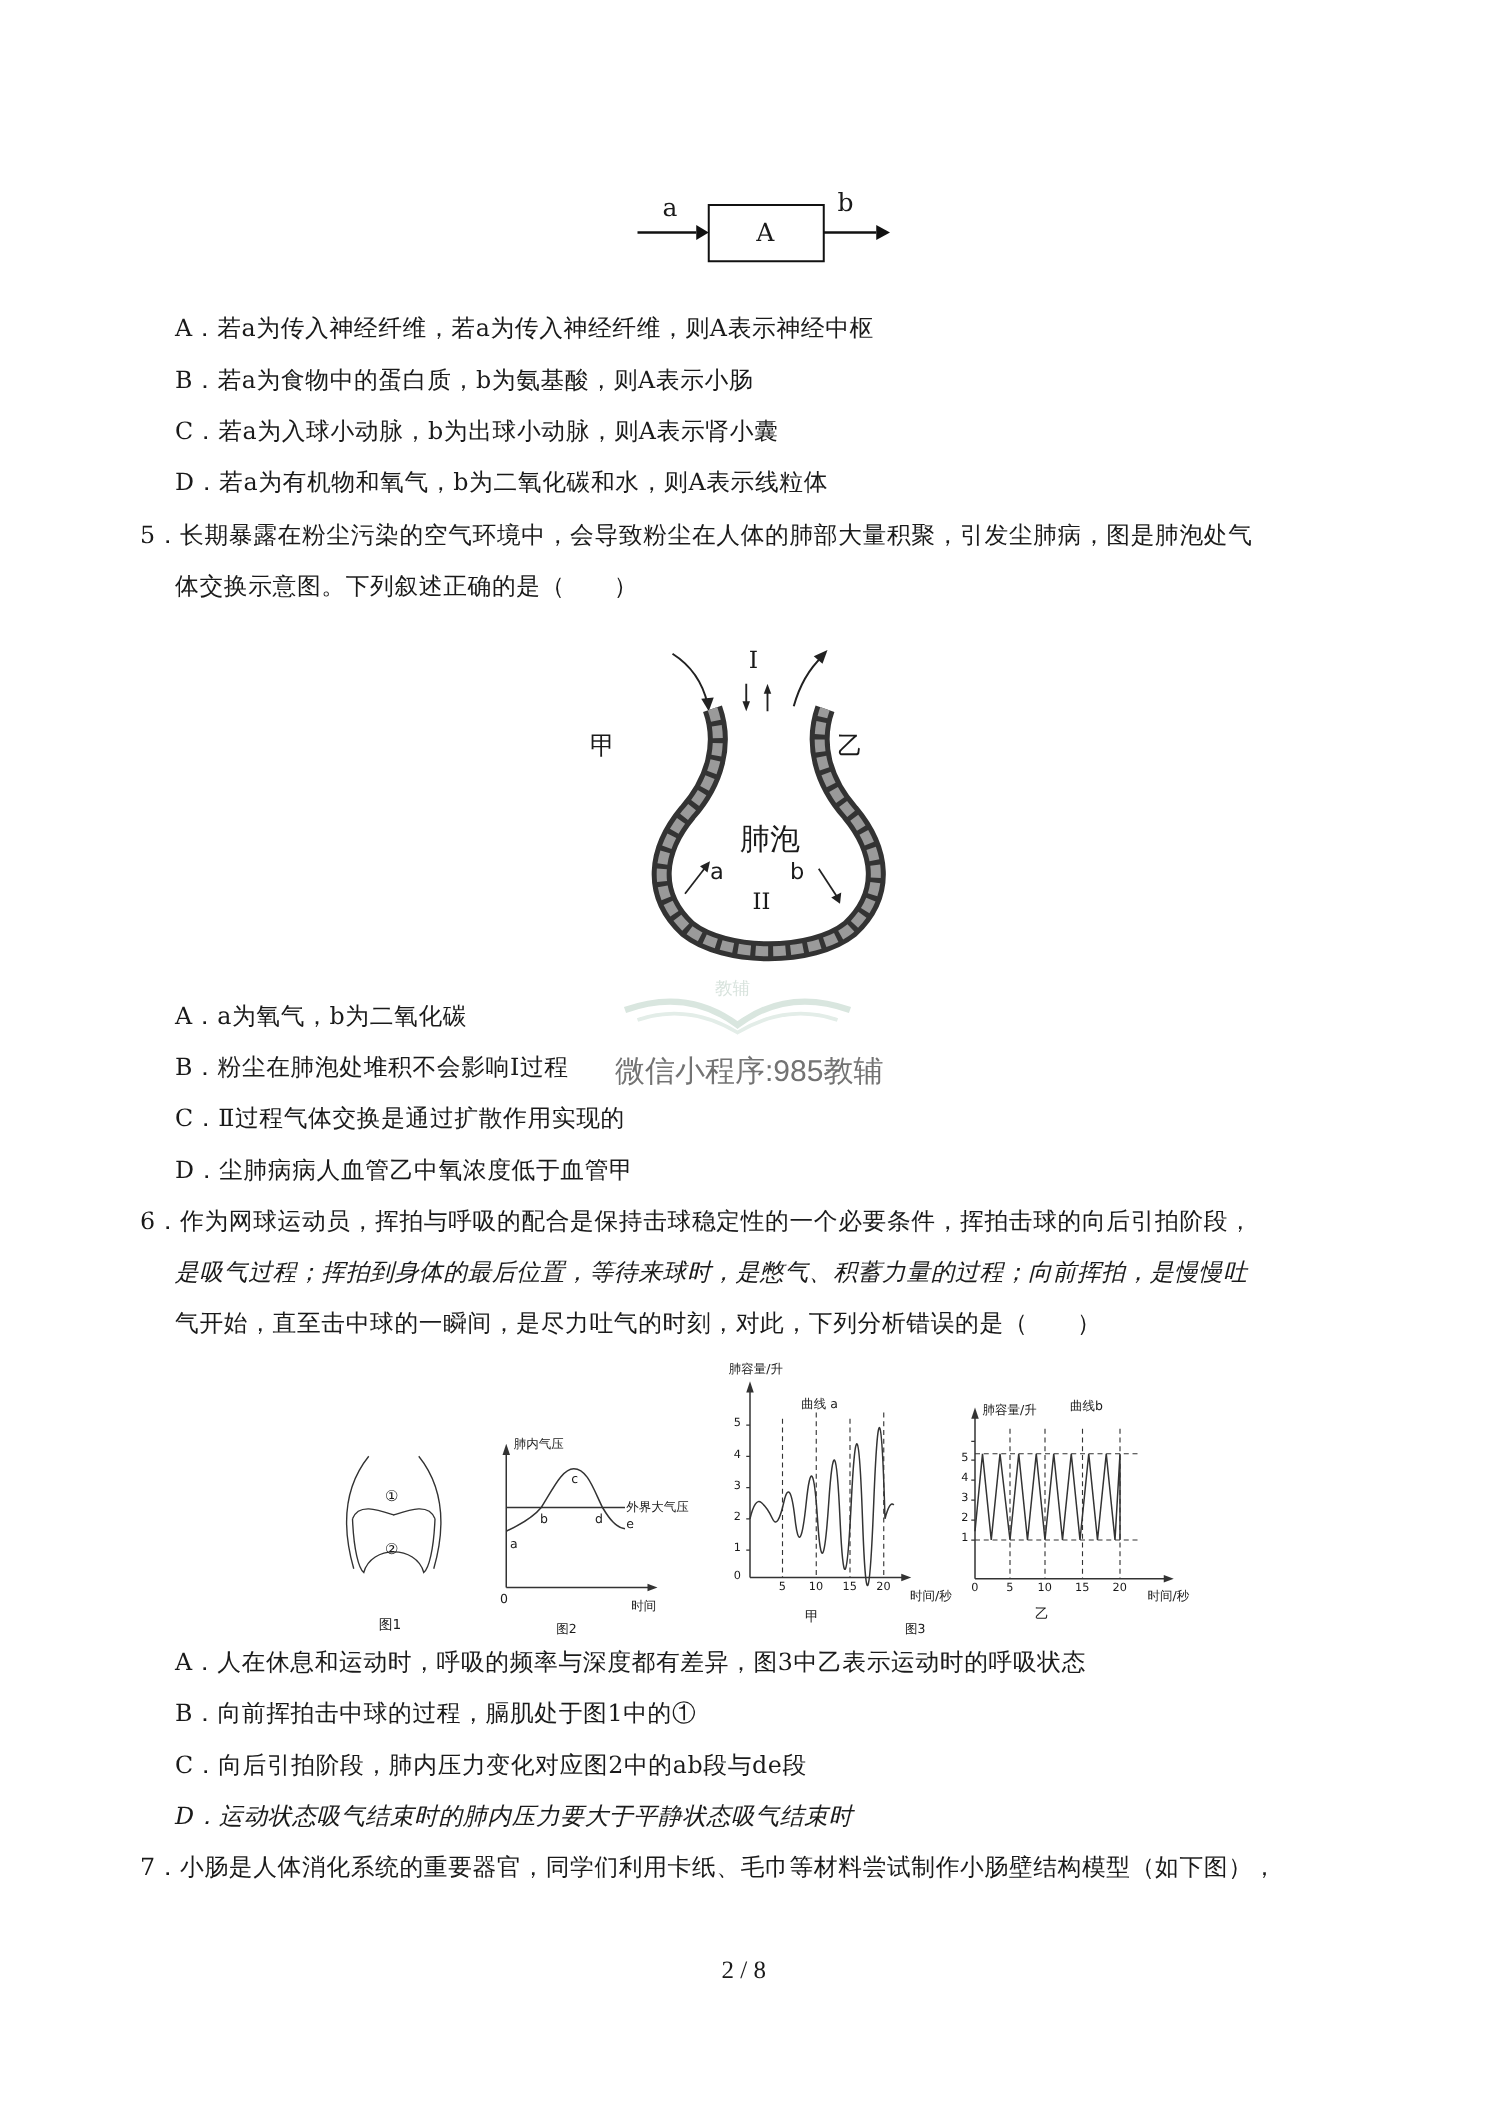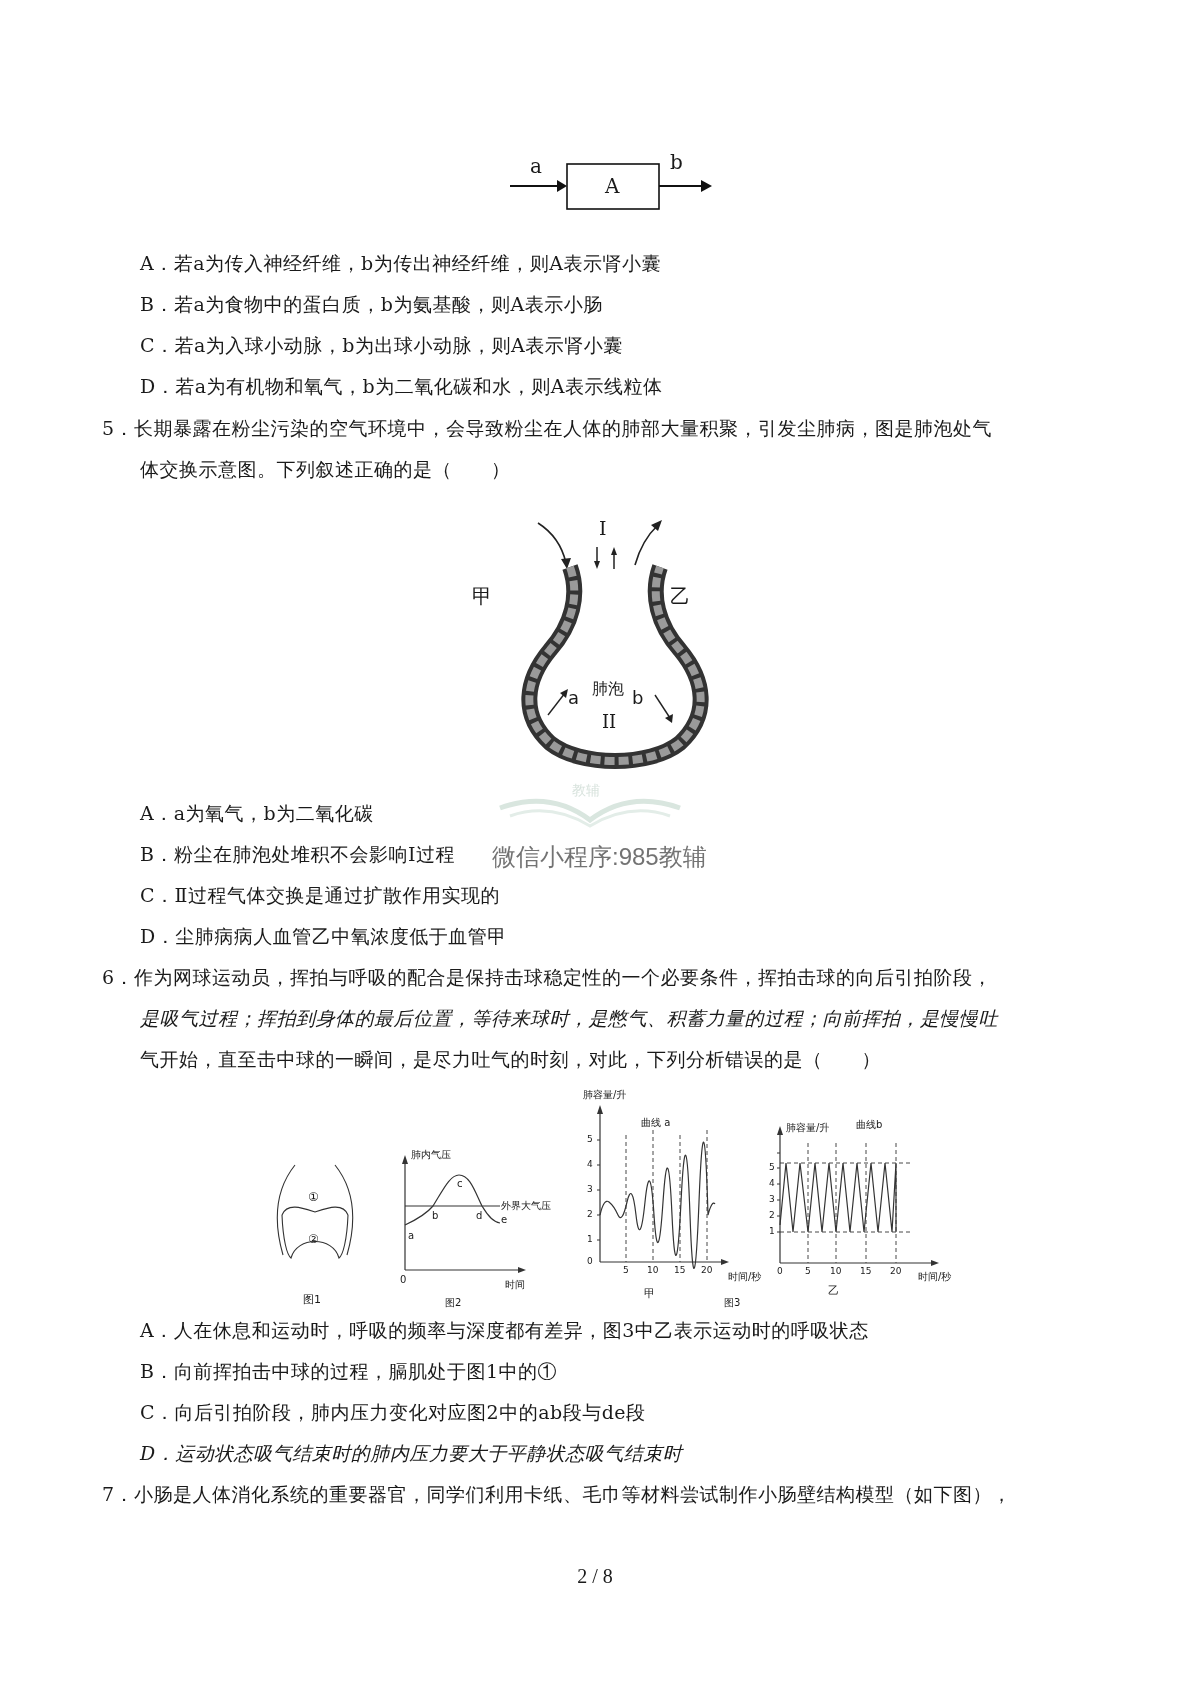--- a/index.html
+++ b/index.html
@@ -1,21 +1,21 @@
 <!DOCTYPE html>
 <html><head>
 <meta charset="utf-8">
 <style>
   html, body { margin:0; padding:0; background:#ffffff; }
   body { width:1190px; height:1683px; position:relative; overflow:hidden;
          font-family:"DejaVu Serif","Liberation Serif",serif; color:#1a1a1a; }
   .abs { position:absolute; }
   .line { position:absolute; font-size:19px; line-height:26px; white-space:nowrap; letter-spacing:0.5px; }
   .opt { left:140px; }
-  .q { left:102px; }
+  .q { left:112px; }
   .qcont { left:140px; }
   .fig-label { font-family:"DejaVu Sans","Liberation Sans",sans-serif; }
   .watermark { position:absolute; color:#737373; font-family:Liberation Sans, sans-serif; font-size:24px; white-space:nowrap; }
   .pagenum { position:absolute; left:0; width:1190px; text-align:center; top:1565px; font-size:20px;
              font-family:"Liberation Serif",serif; }
 </style>
 </head>
 <body>
 
 <div class="abs" style="left:505px; top:150px; width:210px; height:65px;">
@@ -25,21 +25,21 @@
     <rect x="62" y="14" width="92" height="45" fill="#fff" stroke="#111" stroke-width="1.6"></rect>
     <line x1="154" y1="36" x2="196" y2="36" stroke="#111" stroke-width="2"></line>
     <polygon points="196,30 207,36 196,42" fill="#111"></polygon>
   </svg>
   <span class="abs" style="left:25px; top:4px; font-size:20px;">a</span>
   <span class="abs" style="left:100px; top:24px; font-size:20px;">A</span>
   <span class="abs" style="left:165px; top:0px; font-size:20px;">b</span>
 </div>
 
 <div class="line opt" style="top:250px;">
-  <span>A．</span><span>若a为传入神经纤维，b为传出神经纤维，则A表示肾小囊</span>
+  <span>A．</span><span>若a为传入神经纤维，若a为传入神经纤维，则A表示神经中枢</span>
 </div>
 <div class="line opt" style="top:291px;">
   <span>B．</span><span>若a为食物中的蛋白质，b为氨基酸，则A表示小肠</span>
 </div>
 <div class="line opt" style="top:332px;">
   <span>C．</span><span>若a为入球小动脉，b为出球小动脉，则A表示肾小囊</span>
 </div>
 <div class="line opt" style="top:373px;">
   <span>D．</span><span>若a为有机物和氧气，b为二氧化碳和水，则A表示线粒体</span>
 </div>
@@ -67,21 +67,21 @@
     <path d="M60,52 C70,80 62,110 40,135 C15,165 10,200 40,228 C70,252 140,252 170,228 C200,200 195,165 170,135 C148,110 140,80 150,52" fill="none" stroke="#9a9a9a" stroke-width="8" stroke-dasharray="10 4"></path>
 
     <line x1="38" y1="200" x2="55" y2="178" stroke="#222" stroke-width="1.4"></line>
     <polygon points="50,178 58,174 56,183" fill="#222"></polygon>
     <line x1="145" y1="180" x2="160" y2="203" stroke="#222" stroke-width="1.4"></line>
     <polygon points="155,203 162,208 163,199" fill="#222"></polygon>
   </svg>
   <span class="abs fig-label" style="left:89px; top:2px; font-size:19px; font-family:'DejaVu Serif',serif;">I</span>
   <span class="abs fig-label" style="left:-38px; top:68px; font-size:20px;">甲</span>
   <span class="abs fig-label" style="left:160px; top:68px; font-size:20px;">乙</span>
-  <span class="abs fig-label" style="left:82px; top:140px; font-size:16px;margin-top:24px;">肺泡</span>
+  <span class="abs fig-label" style="left:82px; top:140px; font-size:24px;">肺泡</span>
   <span class="abs fig-label" style="left:58px; top:172px; font-size:18px;">a</span>
   <span class="abs fig-label" style="left:122px; top:172px; font-size:18px;">b</span>
   <span class="abs fig-label" style="left:92px; top:196px; font-size:18px; font-family:'DejaVu Serif',serif;">II</span>
 </div>
 
 <div class="abs" style="left:490px; top:780px; width:200px; height:50px;">
   <svg width="200" height="50" viewBox="0 0 200 50">
     <path d="M10,28 Q60,10 100,40 Q140,10 190,28" fill="none" stroke="#d9e6df" stroke-width="5"></path>
     <path d="M20,36 Q60,22 100,46 Q140,22 180,36" fill="none" stroke="#e3ede8" stroke-width="3"></path>
   </svg>

